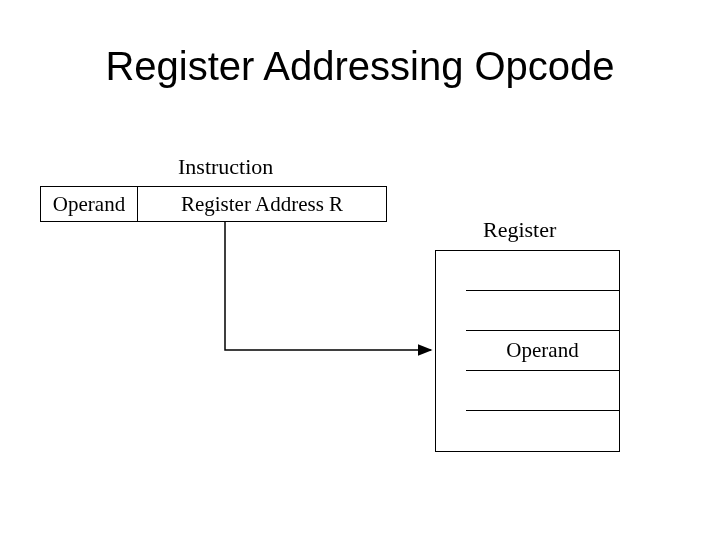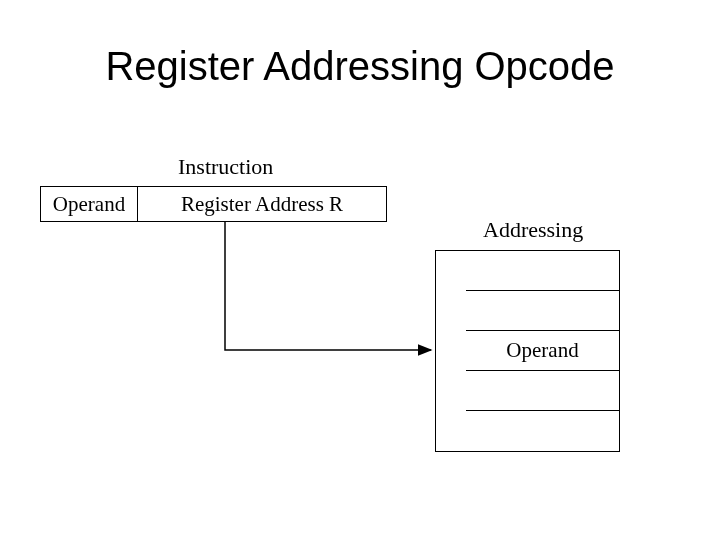--- a/index.html
+++ b/index.html
@@ -85,21 +85,21 @@
 
 <div class="title">Register Addressing Opcode</div>
 
 <div class="instruction-label">Instruction</div>
 
 <div class="instr-box">
   <div class="opcode">Operand</div>
   <div class="raddr">Register Address R</div>
 </div>
 
-<div class="registers-label">Addressing</div>
+<div class="registers-label">Register</div>
 
 <div class="reg-table">
   <div class="reg-cell"></div>
   <div class="reg-cell"></div>
   <div class="reg-cell">Operand</div>
   <div class="reg-cell"></div>
   <div class="reg-cell"></div>
 </div>
 
 <svg class="connector">

